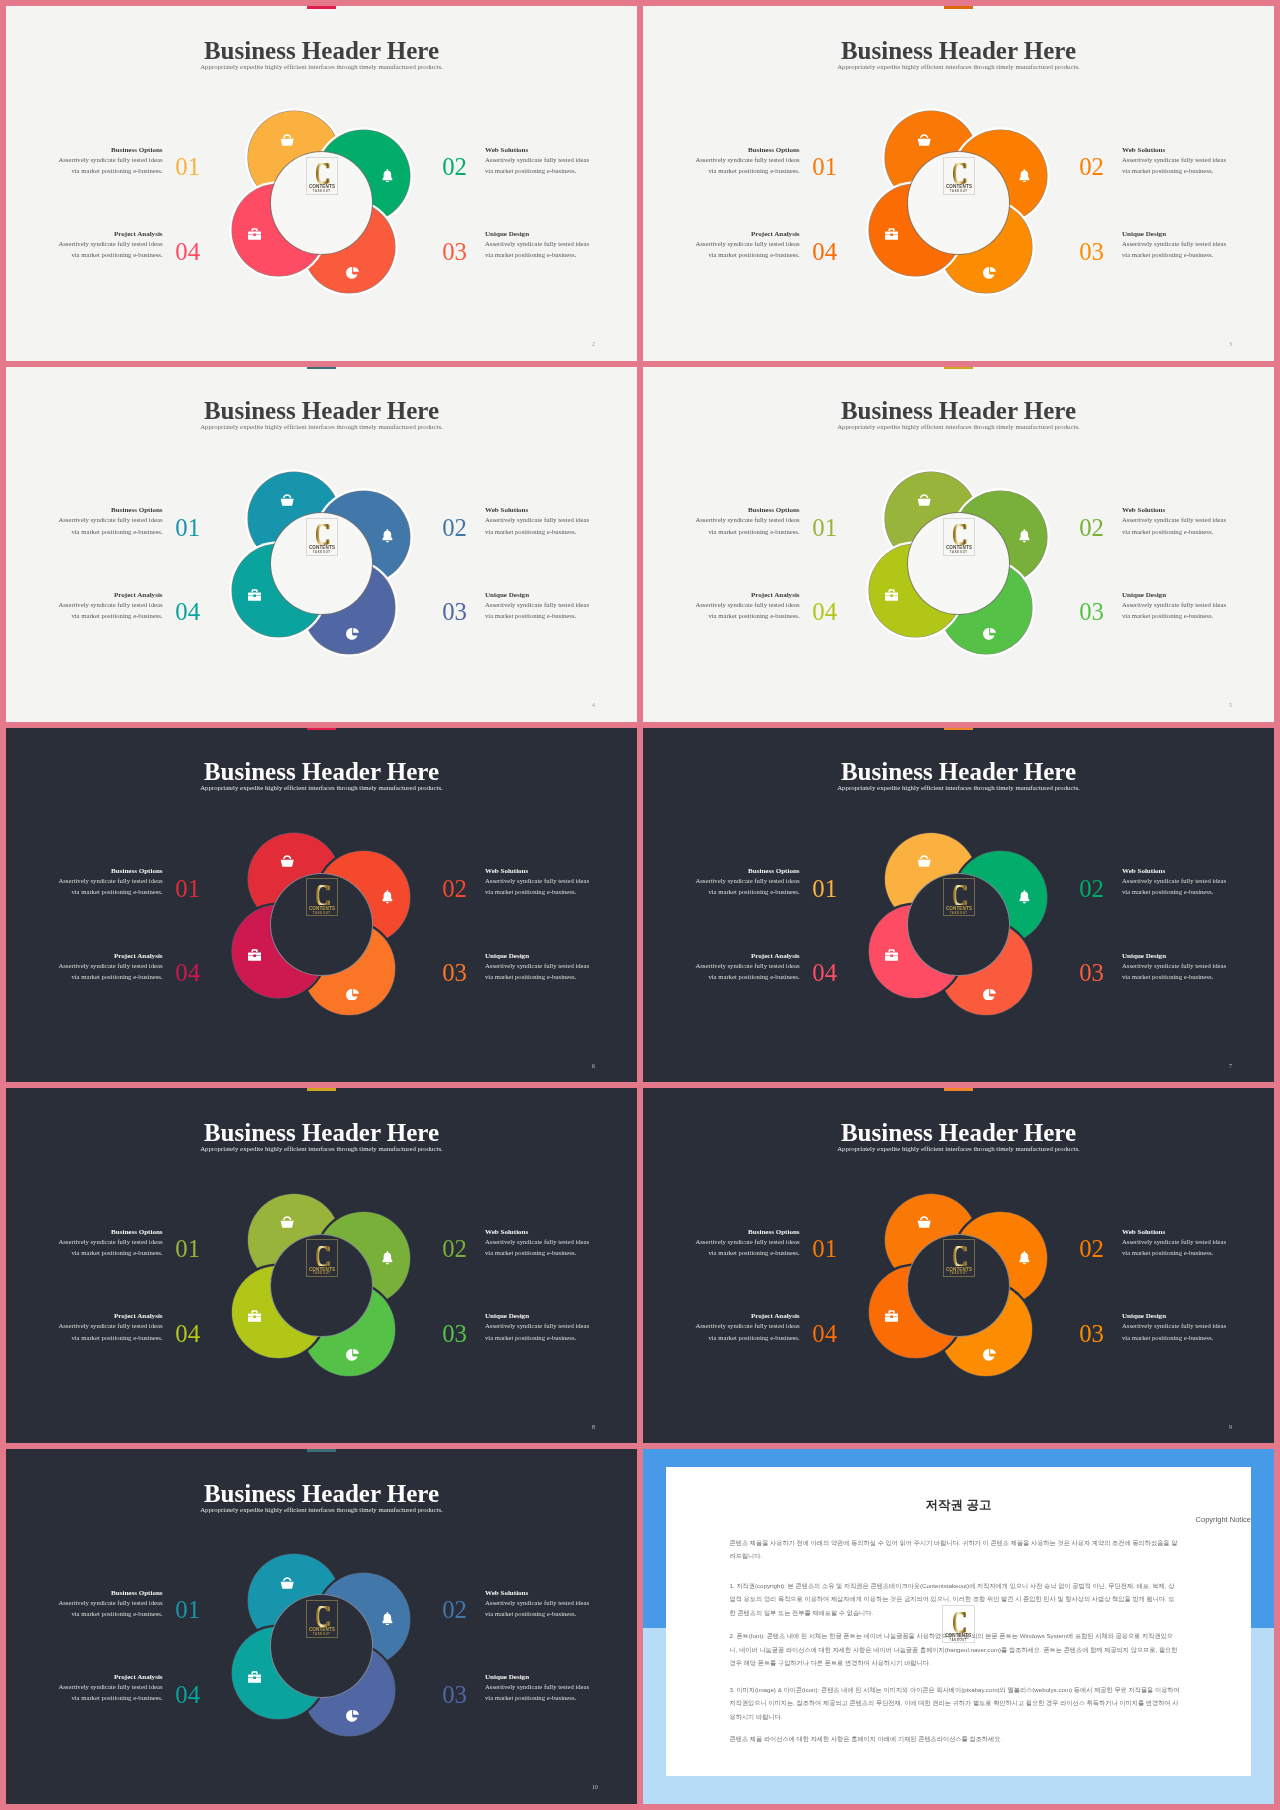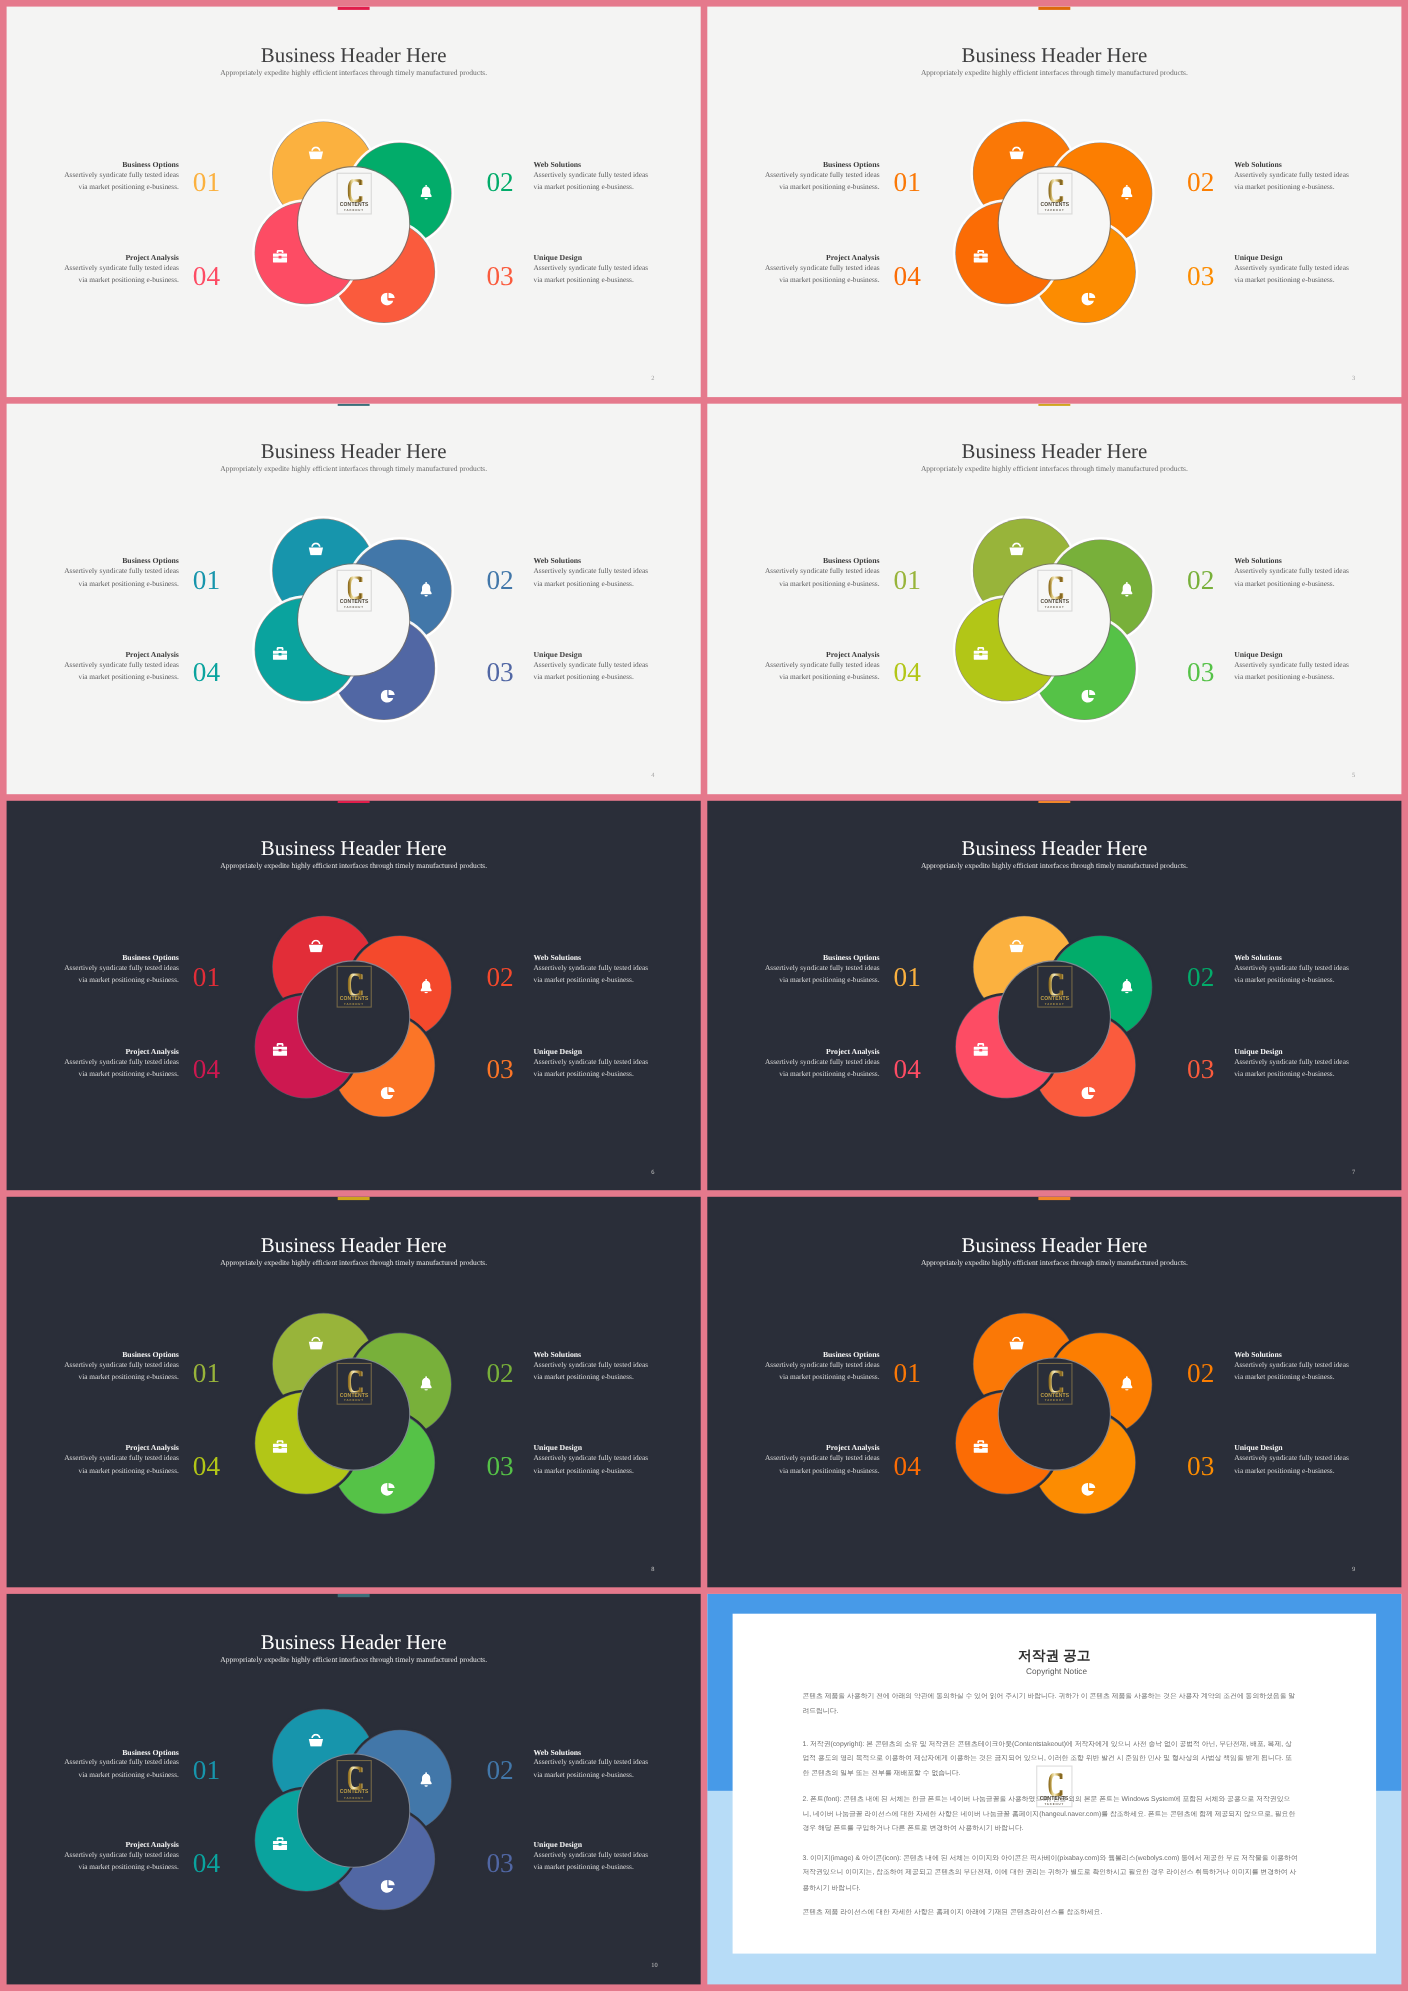--- a/index.html
+++ b/index.html
@@ -3,22 +3,22 @@
 <meta charset="utf-8">
 <style>
   html,body{margin:0;padding:0;}
   body{width:1280px;height:1810px;overflow:hidden;background:#e5798c;
        font-family:"Liberation Serif",serif;}
   #grid{position:absolute;left:0;top:0;width:1280px;height:1810px;}
   .slide{position:absolute;overflow:hidden;}
   .slide.light{background:#f4f4f3;}
   .slide.dark{background:#2a2e39;}
   .title{position:absolute;left:0;right:0;text-align:center;
-         font-family:"Liberation Serif",serif;font-weight:normal;
-         font-size:19px;line-height:19px;}
+         font-family:"Liberation Serif",serif;font-weight:bold;
+         font-size:25px;line-height:19px;}
   .subtitle{position:absolute;left:0;right:0;text-align:center;
          font-family:"Liberation Serif",serif;font-size:6.82px;line-height:7px;}
   .light .title{color:#3f3f40;} .dark .title{color:#fdfdfd;}
   .light .subtitle{color:#6a6a6a;} .dark .subtitle{color:#e6e6e6;}
   .pagenum{position:absolute;font-family:"Liberation Serif",serif;font-size:5.8px;
            line-height:5.8px;}
   .light .pagenum{color:#9d9d9d;} .dark .pagenum{color:#c5c5c5;}
   .tab{position:absolute;height:2.5px;}
   .blk{position:absolute;width:105px;}
   .blk .h{font-family:"Liberation Serif",serif;font-weight:bold;font-size:7.05px;
@@ -680,21 +680,21 @@
         <p class="h">Unique Design</p>
         <p class="p">Assertively syndicate fully  tested ideas<br>via market positioning e-business.</p>
       </div>
       <div class="num" style="left:436.2px;top:233.5px;width:30px;text-align:left;color:#5167a4;">03</div>
       <div class="pagenum" style="left:586px;top:336.3px;">10</div>
     </div>
     <div class="slide" style="left:643px;top:1449.2px;width:631px;height:354.8px;background:#b7dcf7;">
       <div class="cr" style="left:0;top:0;width:631px;height:178.5px;background:#479ae8;"></div>
       <div class="cr" style="left:23px;top:18.3px;width:585px;height:308.5px;background:#fff;">
         <div class="crh" style="position:absolute;left:0;right:0;top:30.5px;font-size:12.5px;line-height:14px;">저작권 공고</div>
-        <div class="crs" style="position:absolute;left:4px;right:0;top:48px;font-size:7.5px;line-height:9px;">Copyright Notice</div>
+        <div class="crs" style="position:absolute;left:4px;right:0;top:48px;font-size:7.5px;line-height:9px;text-align:right;">Copyright Notice</div>
         <p class="crp" style="position:absolute;left:63.5px;top:68.5px;width:451px;margin:0;font-size:6.2px;line-height:13.5px;">콘텐츠 제품을 사용하기 전에 아래의 약관에 동의하실 수 있어 읽어 주시기 바랍니다. 귀하가 이 콘텐츠 제품을 사용하는 것은 사용자 계약의 조건에 동의하셨음을 알려드립니다.</p>
         <p class="crp" style="position:absolute;left:63.5px;top:111.5px;width:451px;margin:0;font-size:6.2px;line-height:13.5px;">1. 저작권(copyright): 본 콘텐츠의 소유 및 저작권은 콘텐츠테이크아웃(Contentstakeout)에 저작자에게 있으니 사전 승낙 없이 공법적 아닌, 무단전재, 배포, 복제, 상업적 용도의 영리 목적으로 이용하여 제삼자에게 이용하는 것은 금지되어 있으니, 이러한 조항 위반 발견 시 준임한 민사 및 형사상의 사법상 책임을 받게 됩니다. 또한 콘텐츠의 일부 또는 전부를 재배포할 수 없습니다.</p>
         <p class="crp" style="position:absolute;left:63.5px;top:162px;width:451px;margin:0;font-size:6.2px;line-height:13.5px;">2. 폰트(font): 콘텐츠 내에 된 서체는 한글 폰트는 네이버 나눔글꼴을 사용하였으며, 한글 외의 본문 폰트는 Windows System에 포함된 서체와 공용으로 저작권있으니, 네이버 나눔글꼴 라이선스에 대한 자세한 사항은 네이버 나눔글꼴 홈페이지(hangeul.naver.com)를 참조하세요. 폰트는 콘텐츠에 함께 제공되지 않으므로, 필요한 경우 해당 폰트를 구입하거나 다른 폰트로 변경하여 사용하시기 바랍니다.</p>
         <p class="crp" style="position:absolute;left:63.5px;top:215.5px;width:451px;margin:0;font-size:6.2px;line-height:13.5px;">3. 이미지(image) &amp; 아이콘(icon): 콘텐츠 내에 된 서체는 이미지와 아이콘은 픽사베이(pixabay.com)와 웹볼리스(webolys.com) 등에서 제공한 무료 저작물을 이용하여 저작권있으니 이미지는, 참조하여 제공되고 콘텐츠의 무단전재, 이에 대한 권리는 귀하가 별도로 확인하시고 필요한 경우 라이선스 취득하거나 이미지를 변경하여 사용하시기 바랍니다.</p>
         <p class="crp" style="position:absolute;left:63.5px;top:264.5px;width:451px;margin:0;font-size:6.2px;line-height:13.5px;">콘텐츠 제품 라이선스에 대한 자세한 사항은 홈페이지 아래에 기재된 콘텐츠라이선스를 참조하세요.</p>
       </div>
       <div class="logobox" style="left:299.2px;top:156.3px;width:32.5px;height:38px;border:0.65px solid rgba(180,180,180,.45);">
         <div style="position:absolute;left:9.4px;top:5.5px;width:13.6px;height:20.6px;"><svg viewBox="0 0 140 206" width="100%" height="100%" preserveAspectRatio="none">
             <defs>
               <linearGradient id="glg10" x1="0" y1="0" x2="1" y2="0">

